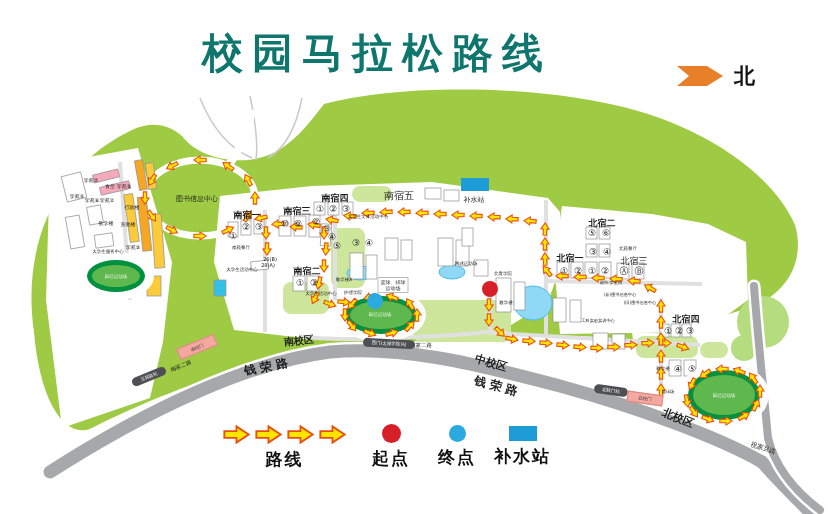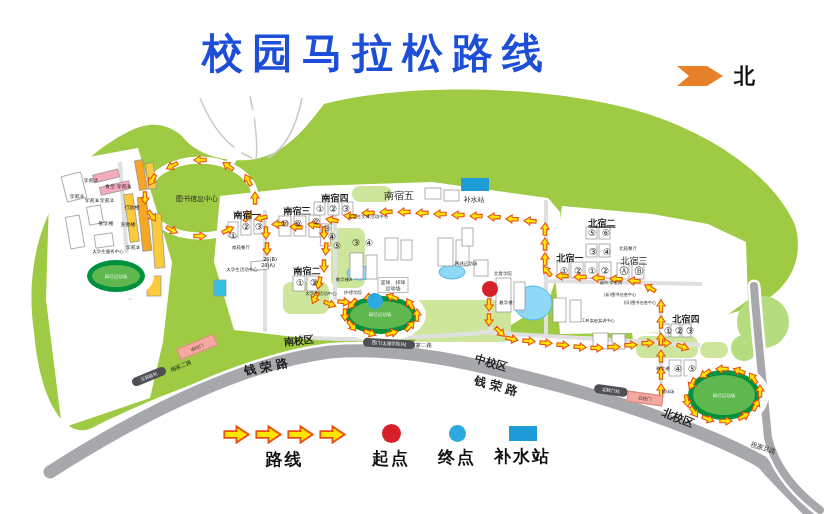--- a/index.html
+++ b/index.html
@@ -1,20 +1,20 @@
 <!DOCTYPE html>
 <html><head>
 <meta charset="utf-8">
 <style>
   html,body{margin:0;padding:0;background:#fff;}
   #page{position:relative;width:828px;height:514px;background:#fff;overflow:hidden;
         font-family:"DejaVu Sans",sans-serif;}
   #map-svg{position:absolute;left:0;top:0;}
   #title{position:absolute;left:377px;top:53px;transform:translate(-50%,-50%);
-         font-size:41px;font-weight:900;letter-spacing:9px;color:#1d4ed8;white-space:nowrap;}
+         font-size:41px;font-weight:900;letter-spacing:9px;color:#0f766e;white-space:nowrap;}
   #compass{position:absolute;left:676px;top:62px;display:flex;align-items:center;gap:8px;}
   #compass .n{font-size:21px;font-weight:900;color:#111;}
   .lbl{position:absolute;white-space:pre-line;line-height:1.2;color:#1c1c1c;
        font-family:"DejaVu Sans",sans-serif;text-align:center;}
   .busstop{position:absolute;background:#4d4f53;color:#fff;border-radius:6px;
            display:flex;align-items:center;justify-content:center;white-space:nowrap;}
   .gate{position:absolute;background:#f5a8a0;border:0.5px solid #d98880;color:#3a3a3a;
         display:flex;align-items:center;justify-content:center;white-space:nowrap;}
   .circ{position:absolute;font-size:9px;color:#222;transform:translate(-50%,-50%);background:transparent;}
   #legend{position:absolute;left:0;top:420px;width:828px;height:60px;}
@@ -264,21 +264,21 @@
       <span class="leg-label">补水站</span>
     </div>
   </div>
 <div class="lbl" style="left: 197px; top: 199px; font-size: 7px; transform: translate(-50%, -50%) rotate(0deg);">图书信息中心</div>
     <div class="lbl" style="left: 247px; top: 215px; font-size: 9px; transform: translate(-50%, -50%) rotate(0deg); font-weight: 900;">南宿一</div>
     <div class="lbl" style="left: 297px; top: 211px; font-size: 9px; transform: translate(-50%, -50%) rotate(0deg); font-weight: 900;">南宿三</div>
     <div class="lbl" style="left: 335px; top: 198px; font-size: 9px; transform: translate(-50%, -50%) rotate(0deg); font-weight: 900;">南宿四</div>
     <div class="lbl" style="left: 399px; top: 196px; font-size: 10px; transform: translate(-50%, -50%) rotate(0deg); font-weight: 400;">南宿五</div>
     <div class="lbl" style="left: 307px; top: 271px; font-size: 9px; transform: translate(-50%, -50%) rotate(0deg); font-weight: 900;">南宿二</div>
     <div class="lbl" style="left: 570px; top: 258px; font-size: 9px; transform: translate(-50%, -50%) rotate(0deg); font-weight: 900;">北宿一</div>
-    <div class="lbl" style="left: 602px; top: 223px; font-size: 9px; transform: translate(-50%, -50%) rotate(0deg); font-weight: 900; text-decoration: underline;">北宿二</div>
+    <div class="lbl" style="left: 602px; top: 223px; font-size: 9px; transform: translate(-50%, -50%) rotate(0deg); font-weight: 900;">北宿二</div>
     <div class="lbl" style="left: 634px; top: 261px; font-size: 9px; transform: translate(-50%, -50%) rotate(0deg); font-weight: 400;">北宿三</div>
     <div class="lbl" style="left: 686px; top: 319px; font-size: 9px; transform: translate(-50%, -50%) rotate(0deg); font-weight: 900;">北宿四</div>
     <div class="lbl" style="left: 474px; top: 200px; font-size: 7px; transform: translate(-50%, -50%) rotate(0deg);">补水站</div>
     <div class="lbl" style="left: 299px; top: 341px; font-size: 10px; transform: translate(-50%, -50%) rotate(-6deg); font-weight: 900;">南校区</div>
     <div class="lbl" style="left: 491px; top: 363px; font-size: 11px; transform: translate(-50%, -50%) rotate(17deg); font-weight: 900;">中校区</div>
     <div class="lbl" style="left: 678px; top: 418px; font-size: 11px; transform: translate(-50%, -50%) rotate(22deg); font-weight: 900;">北校区</div>
     <div class="lbl" style="left: 266px; top: 367px; font-size: 12px; transform: translate(-50%, -50%) rotate(-11deg); font-weight: 900; font-family: &quot;DejaVu Serif&quot;, serif;">钱 荣 路</div>
     <div class="lbl" style="left: 496px; top: 386px; font-size: 12px; transform: translate(-50%, -50%) rotate(15deg); font-weight: 900; font-family: &quot;DejaVu Serif&quot;, serif;">钱 荣 路</div>
     <div class="lbl" style="left: 763px; top: 449px; font-size: 6.5px; transform: translate(-50%, -50%) rotate(18deg);">祝家旦路</div>
     <div class="lbl" style="left: 421px; top: 345px; font-size: 5.5px; transform: translate(-50%, -50%) rotate(0deg);">梅家二路</div>

